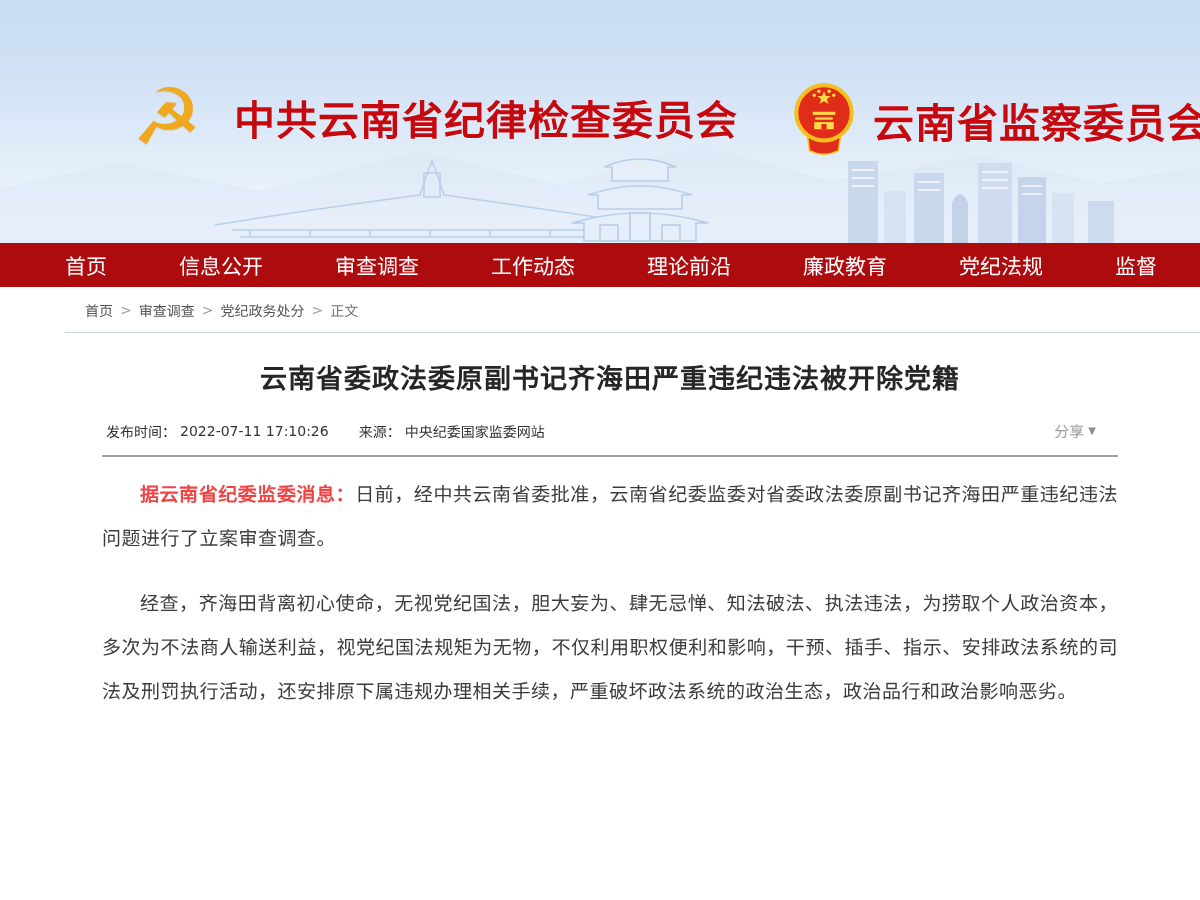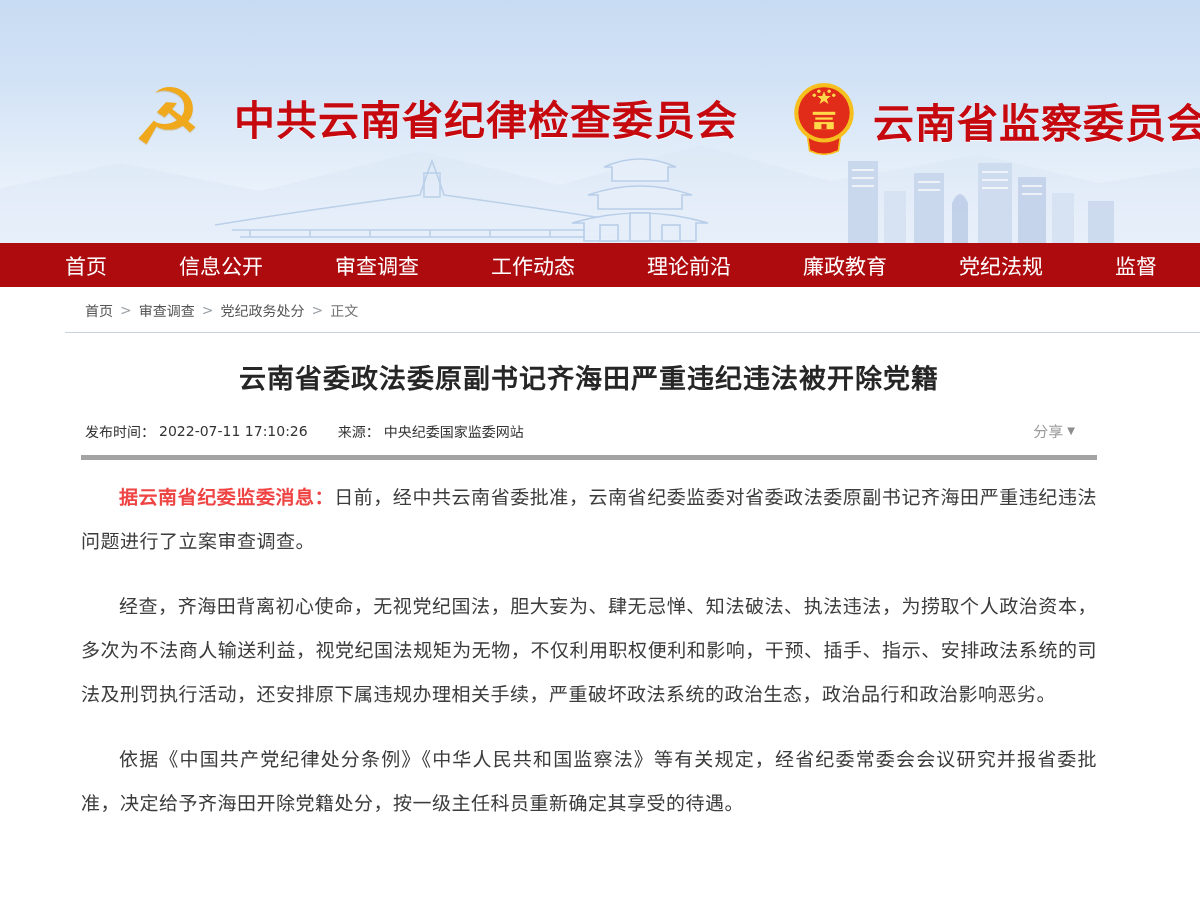--- a/index.html
+++ b/index.html
@@ -26,25 +26,25 @@
   .nav-item { color:#fff; font-size:21px; white-space:nowrap; cursor:pointer; }
 
   
   .crumb-bar { height:46px; margin:0 0 0 65px; display:flex; align-items:center;
     border-bottom:1px solid #c7d2e0; font-size:14px; padding-left:20px; }
   .crumb { color:#555; cursor:pointer; }
   .crumb-sep { color:#9aa0a6; margin:0 7px; }
   .crumb-current { color:#737373; }
 
   
-  .article { width:1016px; margin-left:81px; padding-top:24px; }
+  .article { width:1016px; margin-left:102px; padding-top:24px; }
   .article-title { text-align:center; font-size:27px; font-weight:bold; color:#262626;
     letter-spacing:1px; margin-bottom:20px; }
   .meta-row { display:flex; align-items:center; font-size:14px; color:#333;
-    padding:4px 4px 14px 4px; border-bottom:5px solid #a3a3a3; }
+    padding:4px 4px 14px 4px; border-bottom:2px solid #a3a3a3; }
   .meta-left { display:flex; align-items:center; gap:4px; }
   .meta-src { margin-left:26px; }
   .share { margin-left:auto; margin-right:18px; color:#9b9b9b; font-size:15px;
     display:flex; align-items:center; gap:4px; cursor:pointer; }
   .share-caret { font-size:10px; color:#8d8d8d; }
   .body-text { padding-top:16px; font-size:19px; line-height:2.3; color:#3c3c3c;
     text-align:justify; letter-spacing:0.5px; }
   .body-text p { text-indent:2em; margin-bottom:22px; }
   .lead { font-weight:bold; color:#ef4444; }
   .resume-heading { text-indent:2em; font-weight:bold; color:#222; }
@@ -159,15 +159,14 @@
       <span>分享</span>
       <span class="share-caret">▼</span>
     </div>
   </div>
 
   <div class="body-text">
     <p>
       <span class="lead">据云南省纪委监委消息：</span><span>日前，经中共云南省委批准，云南省纪委监委对省委政法委原副书记齐海田严重违纪违法问题进行了立案审查调查。</span>
     </p>
     <p>经查，齐海田背离初心使命，无视党纪国法，胆大妄为、肆无忌惮、知法破法、执法违法，为捞取个人政治资本，多次为不法商人输送利益，视党纪国法规矩为无物，不仅利用职权便利和影响，干预、插手、指示、安排政法系统的司法及刑罚执行活动，还安排原下属违规办理相关手续，严重破坏政法系统的政治生态，政治品行和政治影响恶劣。</p>
-    <p>依据《中国共产党纪律处分条例》《中华人民共和国监察法》等有关规定，经省纪委常委会会议研究并报省委批准，决定给予齐海田开除党籍处分，按一级主任科员重新确定其享受的待遇。</p>
   </div>
 </div>
 
 </body></html>

